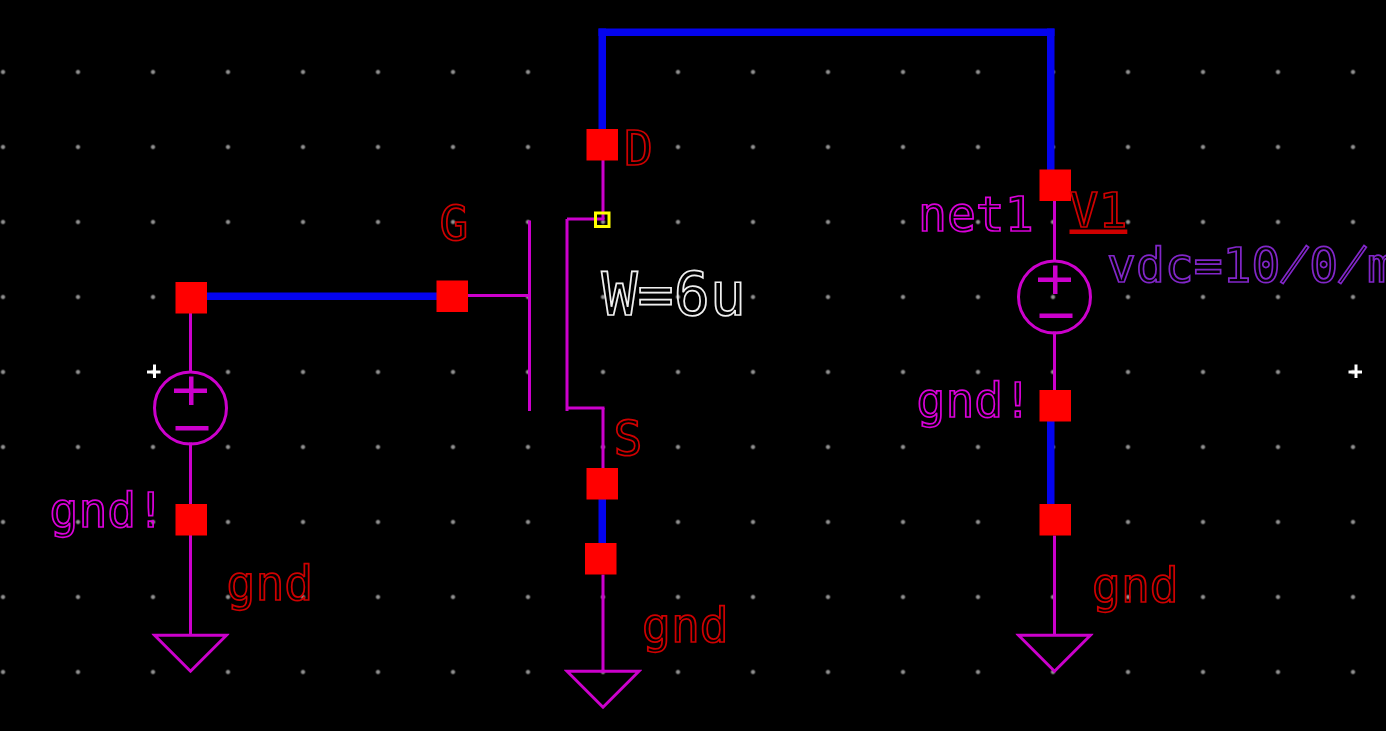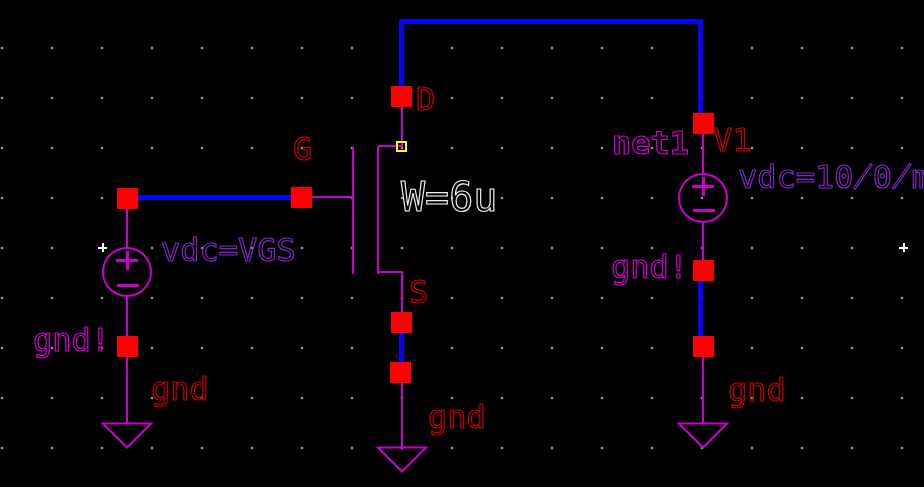--- a/index.html
+++ b/index.html
@@ -89,29 +89,28 @@
   <div class="pin" style="left:391px;top:86px;"></div>
   <div class="pin" style="left:391px;top:312px;"></div>
   <div class="pin" style="left:390px;top:362px;"></div>
   <div class="pin" style="left:693px;top:113px;"></div>
   <div class="pin" style="left:693px;top:260px;"></div>
   <div class="pin" style="left:693px;top:336px;"></div>
 
   <div class="plusmark" style="left:98px;top:243px;"></div>
   <div class="plusmark" style="left:899px;top:243px;"></div>
 
-  <div class="stxt c-pur" style="left:161px;top:234px;">vdc=VGS</div>
   <div class="stxt c-mag" style="left:33px;top:324px;">gnd!</div>
   <div class="stxt c-red" style="left:151px;top:373px;">gnd</div>
 
   <div class="stxt c-red" style="left:293px;top:133px;">G</div>
   <div class="stxt c-red" style="left:416px;top:83px;">D</div>
   <div class="stxt c-red" style="left:409px;top:276px;">S</div>
   <div class="stxt c-wht big" style="left:401px;top:177px;">W=6u</div>
   <div class="stxt c-red" style="left:428px;top:401px;">gnd</div>
 
-  <div class="stxt c-mag" style="left:612px;top:127px;font-weight:bold;">net1</div>
-  <div class="stxt c-red" style="left:713px;top:124px;">V1</div>
+  <div class="stxt c-mag" style="left:612px;top:127px;">net1</div>
+  <div class="stxt c-red" style="left:713px;top:124px;text-decoration:underline;">V1</div>
   <div class="stxt c-pur" style="left:738px;top:161px;">vdc=10̸0̸m</div>
   <div class="stxt c-mag" style="left:611px;top:251px;">gnd!</div>
   <div class="stxt c-red" style="left:728px;top:374px;">gnd</div>
 
 </div>
 
 </body></html>

